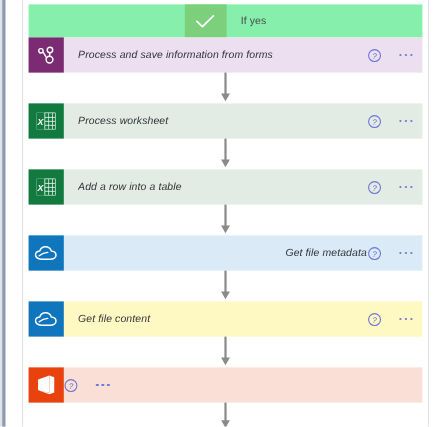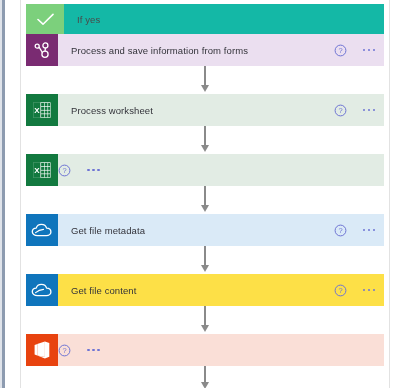--- a/index.html
+++ b/index.html
@@ -44,23 +44,24 @@
     border-left: 1px solid #e2e2e2;
     border-right: 1px solid #e2e2e2;
     box-sizing: border-box;
   }
 
   
   .branch-header {
     position: relative;
     margin: 4px 5px 0 5px;
     height: 30px;
-    background: #14b8a6;
-    display: flex;
-    align-items: center;
+    background: #86efac;
+    display: flex;
+    align-items: center;
+    justify-content: center;
   }
   .branch-check {
     width: 38px;
     height: 30px;
     background: #7cd07c;
     display: flex;
     align-items: center;
     justify-content: center;
     flex: none;
   }
@@ -82,20 +83,21 @@
   .node-wrap {
     position: relative;
   }
   .card {
     position: relative;
     margin: 0 5px;
     height: 32px;
     display: flex;
     align-items: center;
     box-sizing: border-box;
+    font-style: italic;
   }
   .card-icon {
     width: 32px;
     height: 32px;
     flex: none;
     display: flex;
     align-items: center;
     justify-content: center;
   }
   .card-icon svg { display: block; }
@@ -266,41 +268,42 @@
               <rect x="16.1" y="7.0" width="2.0" height="2.9" fill="#12793f"></rect>
               <rect x="9.1" y="10.6" width="2.9" height="2.9" fill="#12793f"></rect>
               <rect x="12.6" y="10.6" width="2.9" height="2.9" fill="#12793f"></rect>
               <rect x="16.1" y="10.6" width="2.0" height="2.9" fill="#12793f"></rect>
               <rect x="9.1" y="14.2" width="2.9" height="3.0" fill="#12793f"></rect>
               <rect x="12.6" y="14.2" width="2.9" height="3.0" fill="#12793f"></rect>
               <rect x="16.1" y="14.2" width="2.0" height="3.0" fill="#12793f"></rect>
               <text x="4.8" y="13.2" font-family="'Liberation Sans', sans-serif" font-size="8" font-weight="bold" fill="#ffffff" text-anchor="middle">X</text>
             </svg>
           </div>
-          <div class="card-actions">
-            <div class="help-icon">
-              <svg width="13" height="13" viewBox="0 0 13 13">
-                <circle cx="6.5" cy="6.5" r="5.4" fill="none" stroke="#6e74d4" stroke-width="1"></circle>
-                <text x="6.5" y="9.4" font-family="'Liberation Sans', sans-serif" font-size="7.5" fill="#6e74d4" text-anchor="middle">?</text>
-              </svg>
-            </div>
-            <div class="more-icon">
-              <i></i>
-              <i></i>
-              <i></i>
-            </div>
-          </div>
-        </div>
-        <div class="connector">
-          <div class="stem"></div>
-          <div class="head"></div>
-        </div>
-      </div>
-      <div class="node-wrap">
-        <div class="card" style="background: rgb(218, 234, 247);">
+          <div class="card-title">Add a row into a table</div>
+          <div class="card-actions">
+            <div class="help-icon">
+              <svg width="13" height="13" viewBox="0 0 13 13">
+                <circle cx="6.5" cy="6.5" r="5.4" fill="none" stroke="#6e74d4" stroke-width="1"></circle>
+                <text x="6.5" y="9.4" font-family="'Liberation Sans', sans-serif" font-size="7.5" fill="#6e74d4" text-anchor="middle">?</text>
+              </svg>
+            </div>
+            <div class="more-icon">
+              <i></i>
+              <i></i>
+              <i></i>
+            </div>
+          </div>
+        </div>
+        <div class="connector">
+          <div class="stem"></div>
+          <div class="head"></div>
+        </div>
+      </div>
+      <div class="node-wrap">
+        <div class="card" style="background: rgb(218, 234, 247); text-align: right;">
           <div class="card-icon" style="background: rgb(15, 117, 188);">
             <svg width="22" height="16" viewBox="0 0 22 16">
               <path d="M6.4 13.6 C3.4 13.6 1.3 11.9 1.3 9.7 C1.3 7.7 3.0 6.2 5.2 6.1 C5.8 3.9 7.9 2.3 10.4 2.3 C12.9 2.3 15.0 3.9 15.6 6.1 C18.0 6.2 19.9 7.8 19.9 9.9 C19.9 12.0 17.9 13.6 15.4 13.6 Z" fill="none" stroke="#ffffff" stroke-width="1.35" stroke-linejoin="round"></path>
               <path d="M4.6 10.6 C7.0 8.6 9.6 7.6 12.5 7.4" fill="none" stroke="#ffffff" stroke-width="1.2" stroke-linecap="round"></path>
             </svg>
           </div>
           <div class="card-title">Get file metadata</div>
           <div class="card-actions">
             <div class="help-icon">
               <svg width="13" height="13" viewBox="0 0 13 13">
@@ -314,21 +317,21 @@
               <i></i>
             </div>
           </div>
         </div>
         <div class="connector">
           <div class="stem"></div>
           <div class="head"></div>
         </div>
       </div>
       <div class="node-wrap">
-        <div class="card" style="background: #fde047;">
+        <div class="card" style="background: #fef9c3;">
           <div class="card-icon" style="background: rgb(15, 117, 188);">
             <svg width="22" height="16" viewBox="0 0 22 16">
               <path d="M6.4 13.6 C3.4 13.6 1.3 11.9 1.3 9.7 C1.3 7.7 3.0 6.2 5.2 6.1 C5.8 3.9 7.9 2.3 10.4 2.3 C12.9 2.3 15.0 3.9 15.6 6.1 C18.0 6.2 19.9 7.8 19.9 9.9 C19.9 12.0 17.9 13.6 15.4 13.6 Z" fill="none" stroke="#ffffff" stroke-width="1.35" stroke-linejoin="round"></path>
               <path d="M4.6 10.6 C7.0 8.6 9.6 7.6 12.5 7.4" fill="none" stroke="#ffffff" stroke-width="1.2" stroke-linecap="round"></path>
             </svg>
           </div>
           <div class="card-title">Get file content</div>
           <div class="card-actions">
             <div class="help-icon">
               <svg width="13" height="13" viewBox="0 0 13 13">

